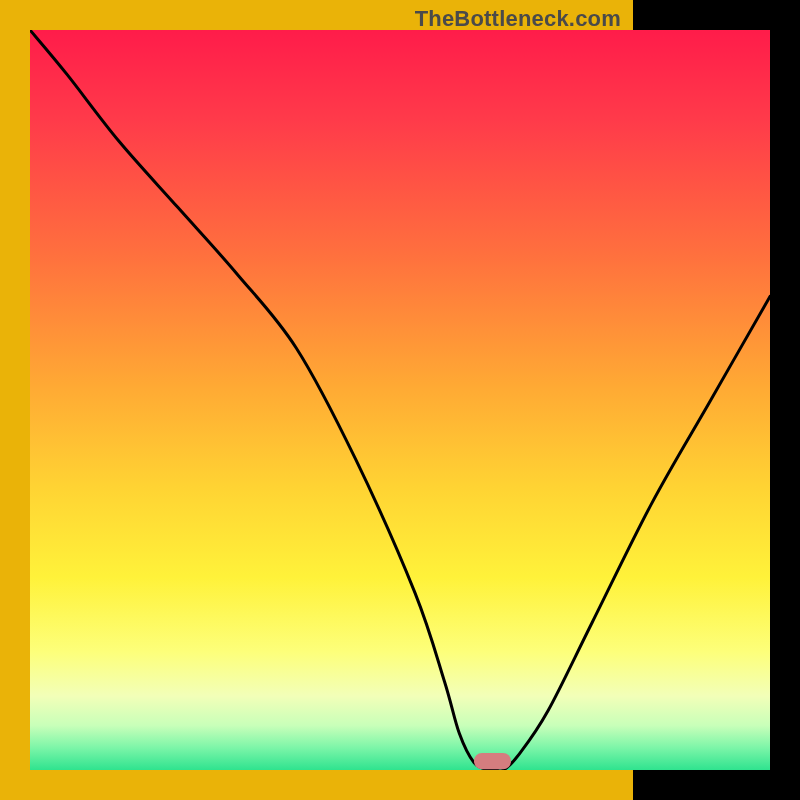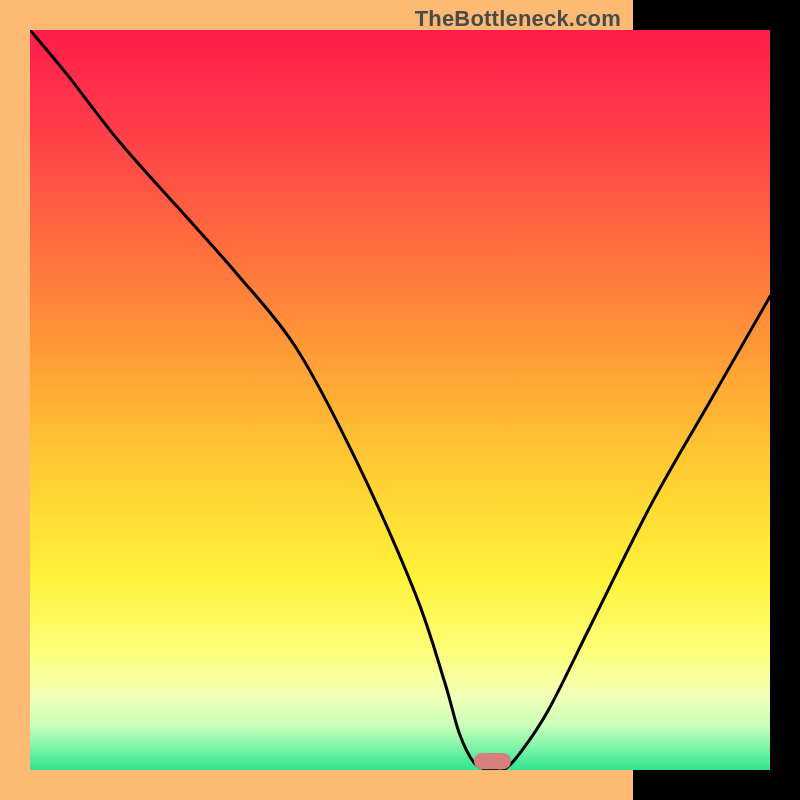--- a/index.html
+++ b/index.html
@@ -8,21 +8,21 @@
     width: 800px;
     height: 800px;
     overflow: hidden;
     background: #000;
     font-family: Arial, Helvetica, sans-serif;
   }
   .frame {
     position: relative;
     width: 633px;
     height: 800px;
-    background: #fdba74;
+    background: #eab308;
   }
   .watermark {
     position: absolute;
     top: 6px;
     right: 12px;
     color: #4a4a4a;
     font-size: 22px;
     font-weight: 600;
     letter-spacing: 0.2px;
     user-select: none;

